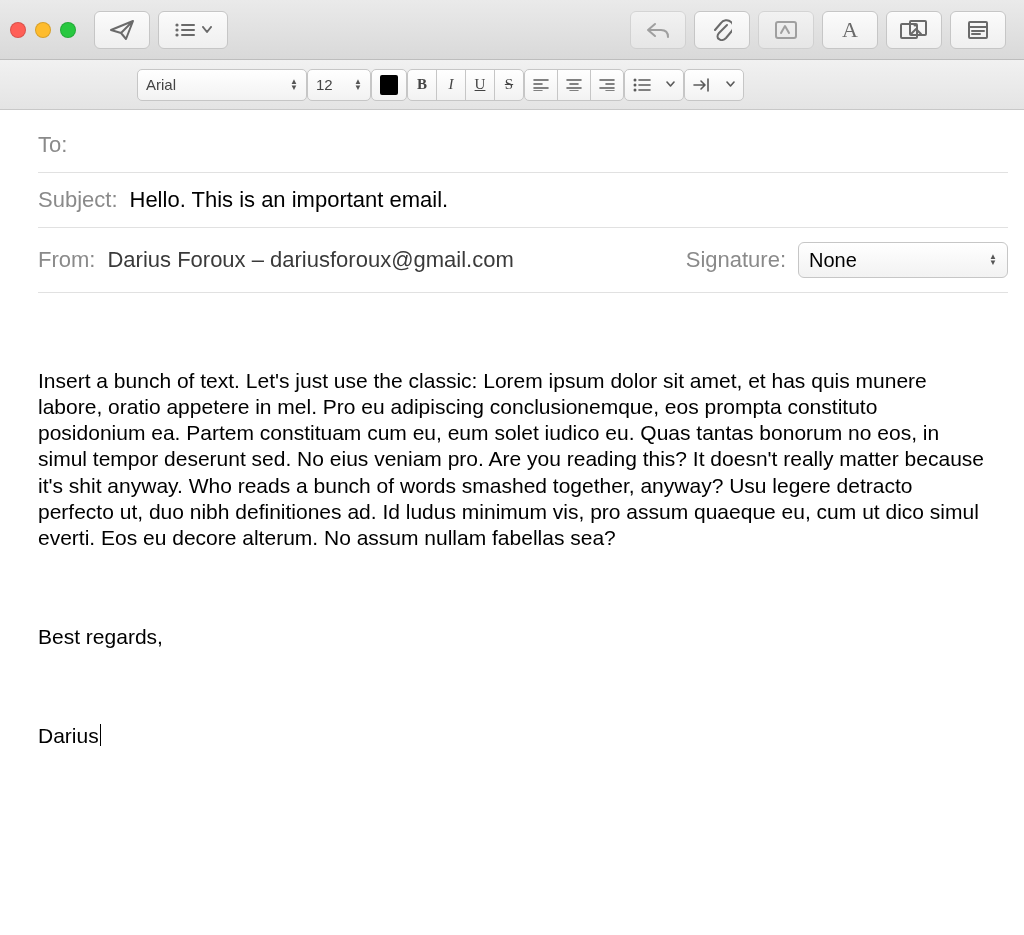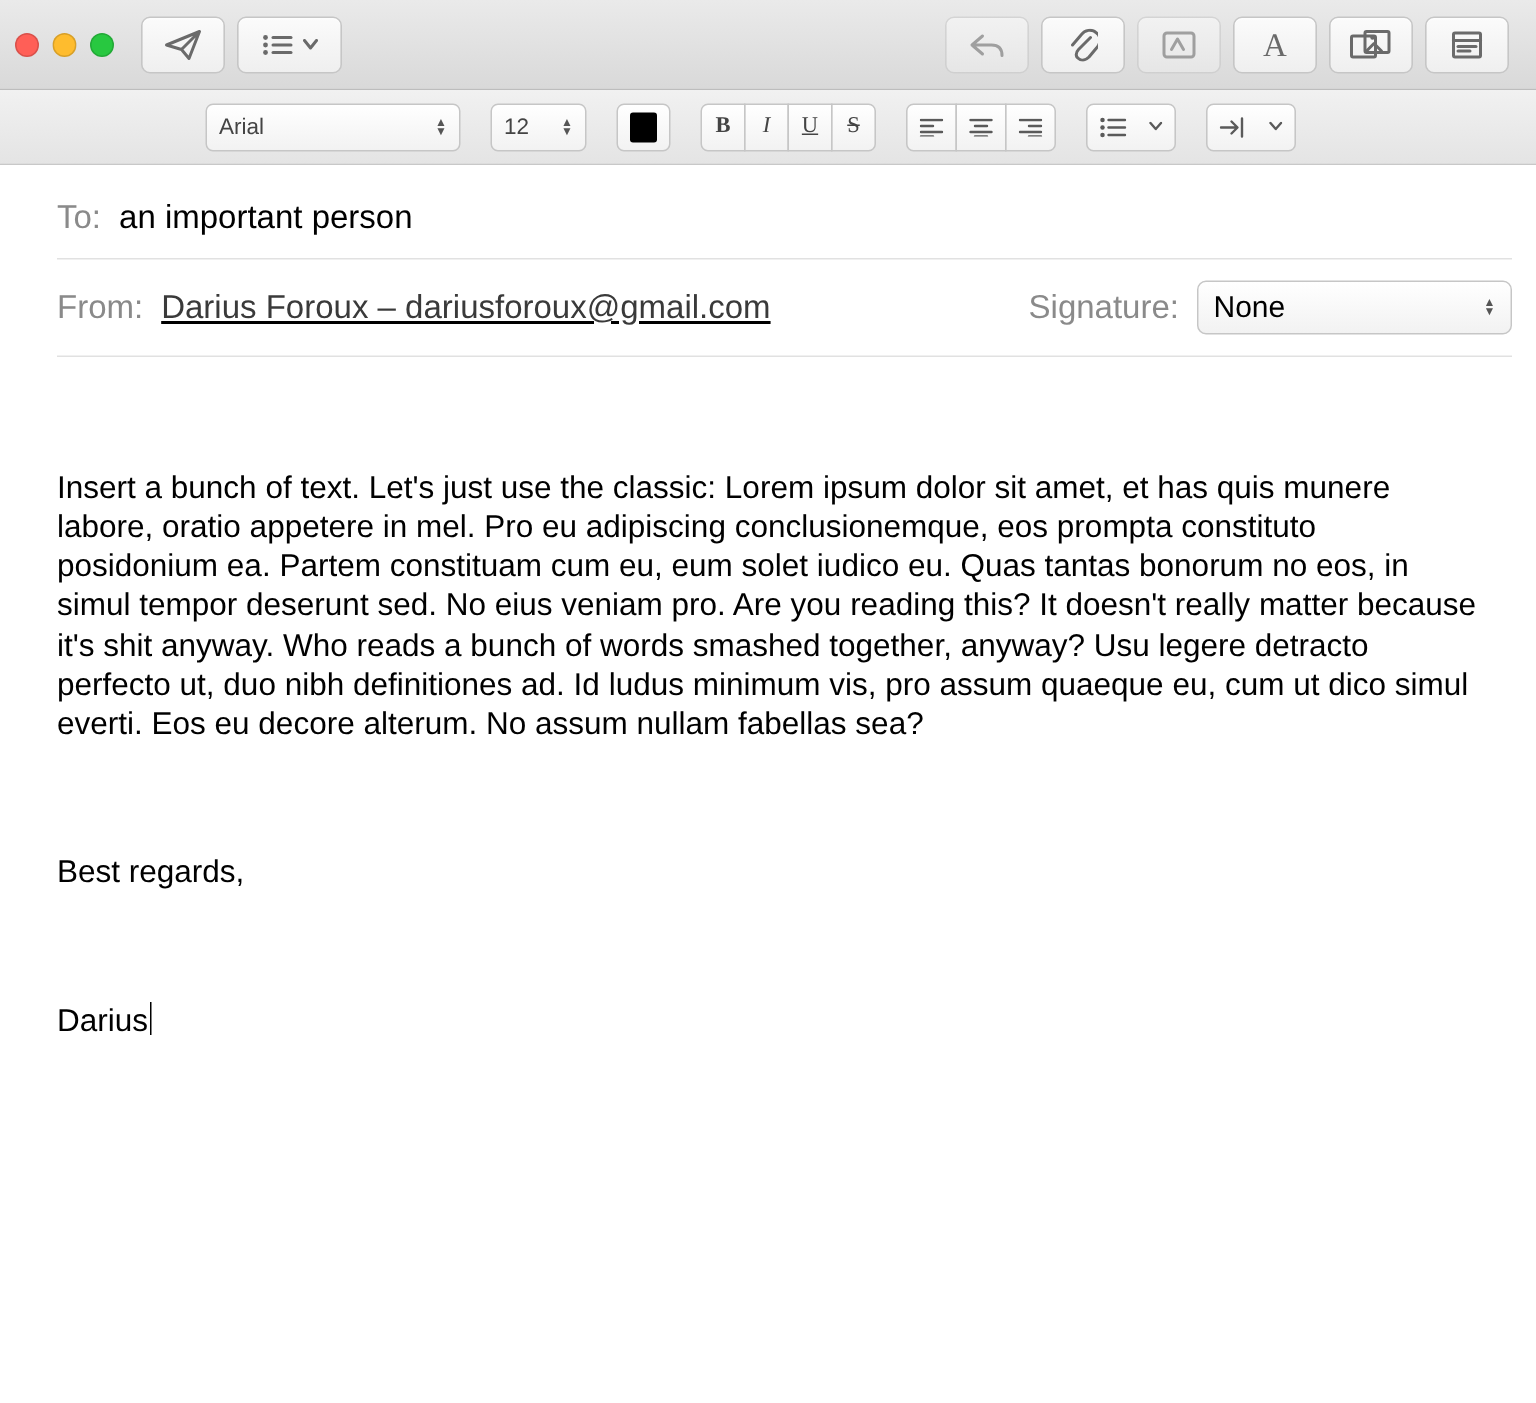--- a/index.html
+++ b/index.html
@@ -31,21 +31,21 @@
     margin-right:8px; color:#555;
     box-shadow: 0 1px 0 rgba(255,255,255,.6) inset;
     padding:0 10px; box-sizing:border-box;
   }
   .tb-gap { flex:1; }
   .formatbar {
     background: linear-gradient(#f1f1f1, #e4e4e4);
     height:50px;
     border-bottom:1px solid #c8c8c8;
     display:flex; align-items:center;
-    padding:0 10px 0 137px; gap:20px;
+    padding:0 10px 0 137px; gap:0;
     box-sizing:border-box;
   }
   .fb-btn {
     height:32px; border:1px solid #c6c6c6; border-radius:5px;
     background:linear-gradient(#fff,#f2f2f2);
     display:flex; align-items:center; justify-content:center;
     padding:0 8px; color:#444; font-size:15px;
     box-sizing:border-box;
   }
   .fb-select { justify-content:space-between; gap:8px;}
@@ -59,21 +59,21 @@
 
   .fields { padding: 8px 16px 0 38px;}
   .row {
     display:flex; align-items:center;
     border-bottom:1px solid #e1e1e1;
     padding: 14px 0;
     font-size:22px;
   }
   .row .label { color:#8a8a8a; margin-right:12px; white-space:nowrap;}
   .row .value { color:#000; flex:1; outline:none;}
-  .from-row{display:flex; align-items:flex-end; gap:20px;text-decoration:underline;}
+  .from-row{display:flex; align-items:flex-end; gap:20px;}
   .sig-select{
     border:1px solid #c6c6c6; border-radius:6px;
     background:linear-gradient(#fff,#f2f2f2);
     height:36px; width:210px;
     display:flex; align-items:center; justify-content:space-between;
     padding:0 10px; font-size:20px; box-sizing:border-box;
   }
   .body {
     padding: 22px 38px;
     font-size:21px; line-height:1.25;
@@ -217,21 +217,24 @@
     </svg>
     <svg width="9" height="7">
         <path class="svg-stroke-thin" d="M1 1 L4.5 5 L8 1"></path>
       </svg>
   </div>
 </div>
 
 <div class="fields">
   <div class="row">
     <span class="label">To:</span>
-    <span class="value">an important person</span>
+  </div>
+  <div class="row">
+    <span class="label">Subject:</span>
+    <span class="value">Hello. This is an important email.</span>
   </div>
   <div class="row" style="border-bottom:none;">
     <span class="label">From:</span>
     <span class="value from-row">
       <span style="color:#3a3a3a;">Darius Foroux – dariusforoux@gmail.com</span>
     </span>
     <span class="label" style="margin-left:20px;">Signature:</span>
     <div class="sig-select">
       <span>None</span>
       <span class="stepper">▲<br>▼</span>

